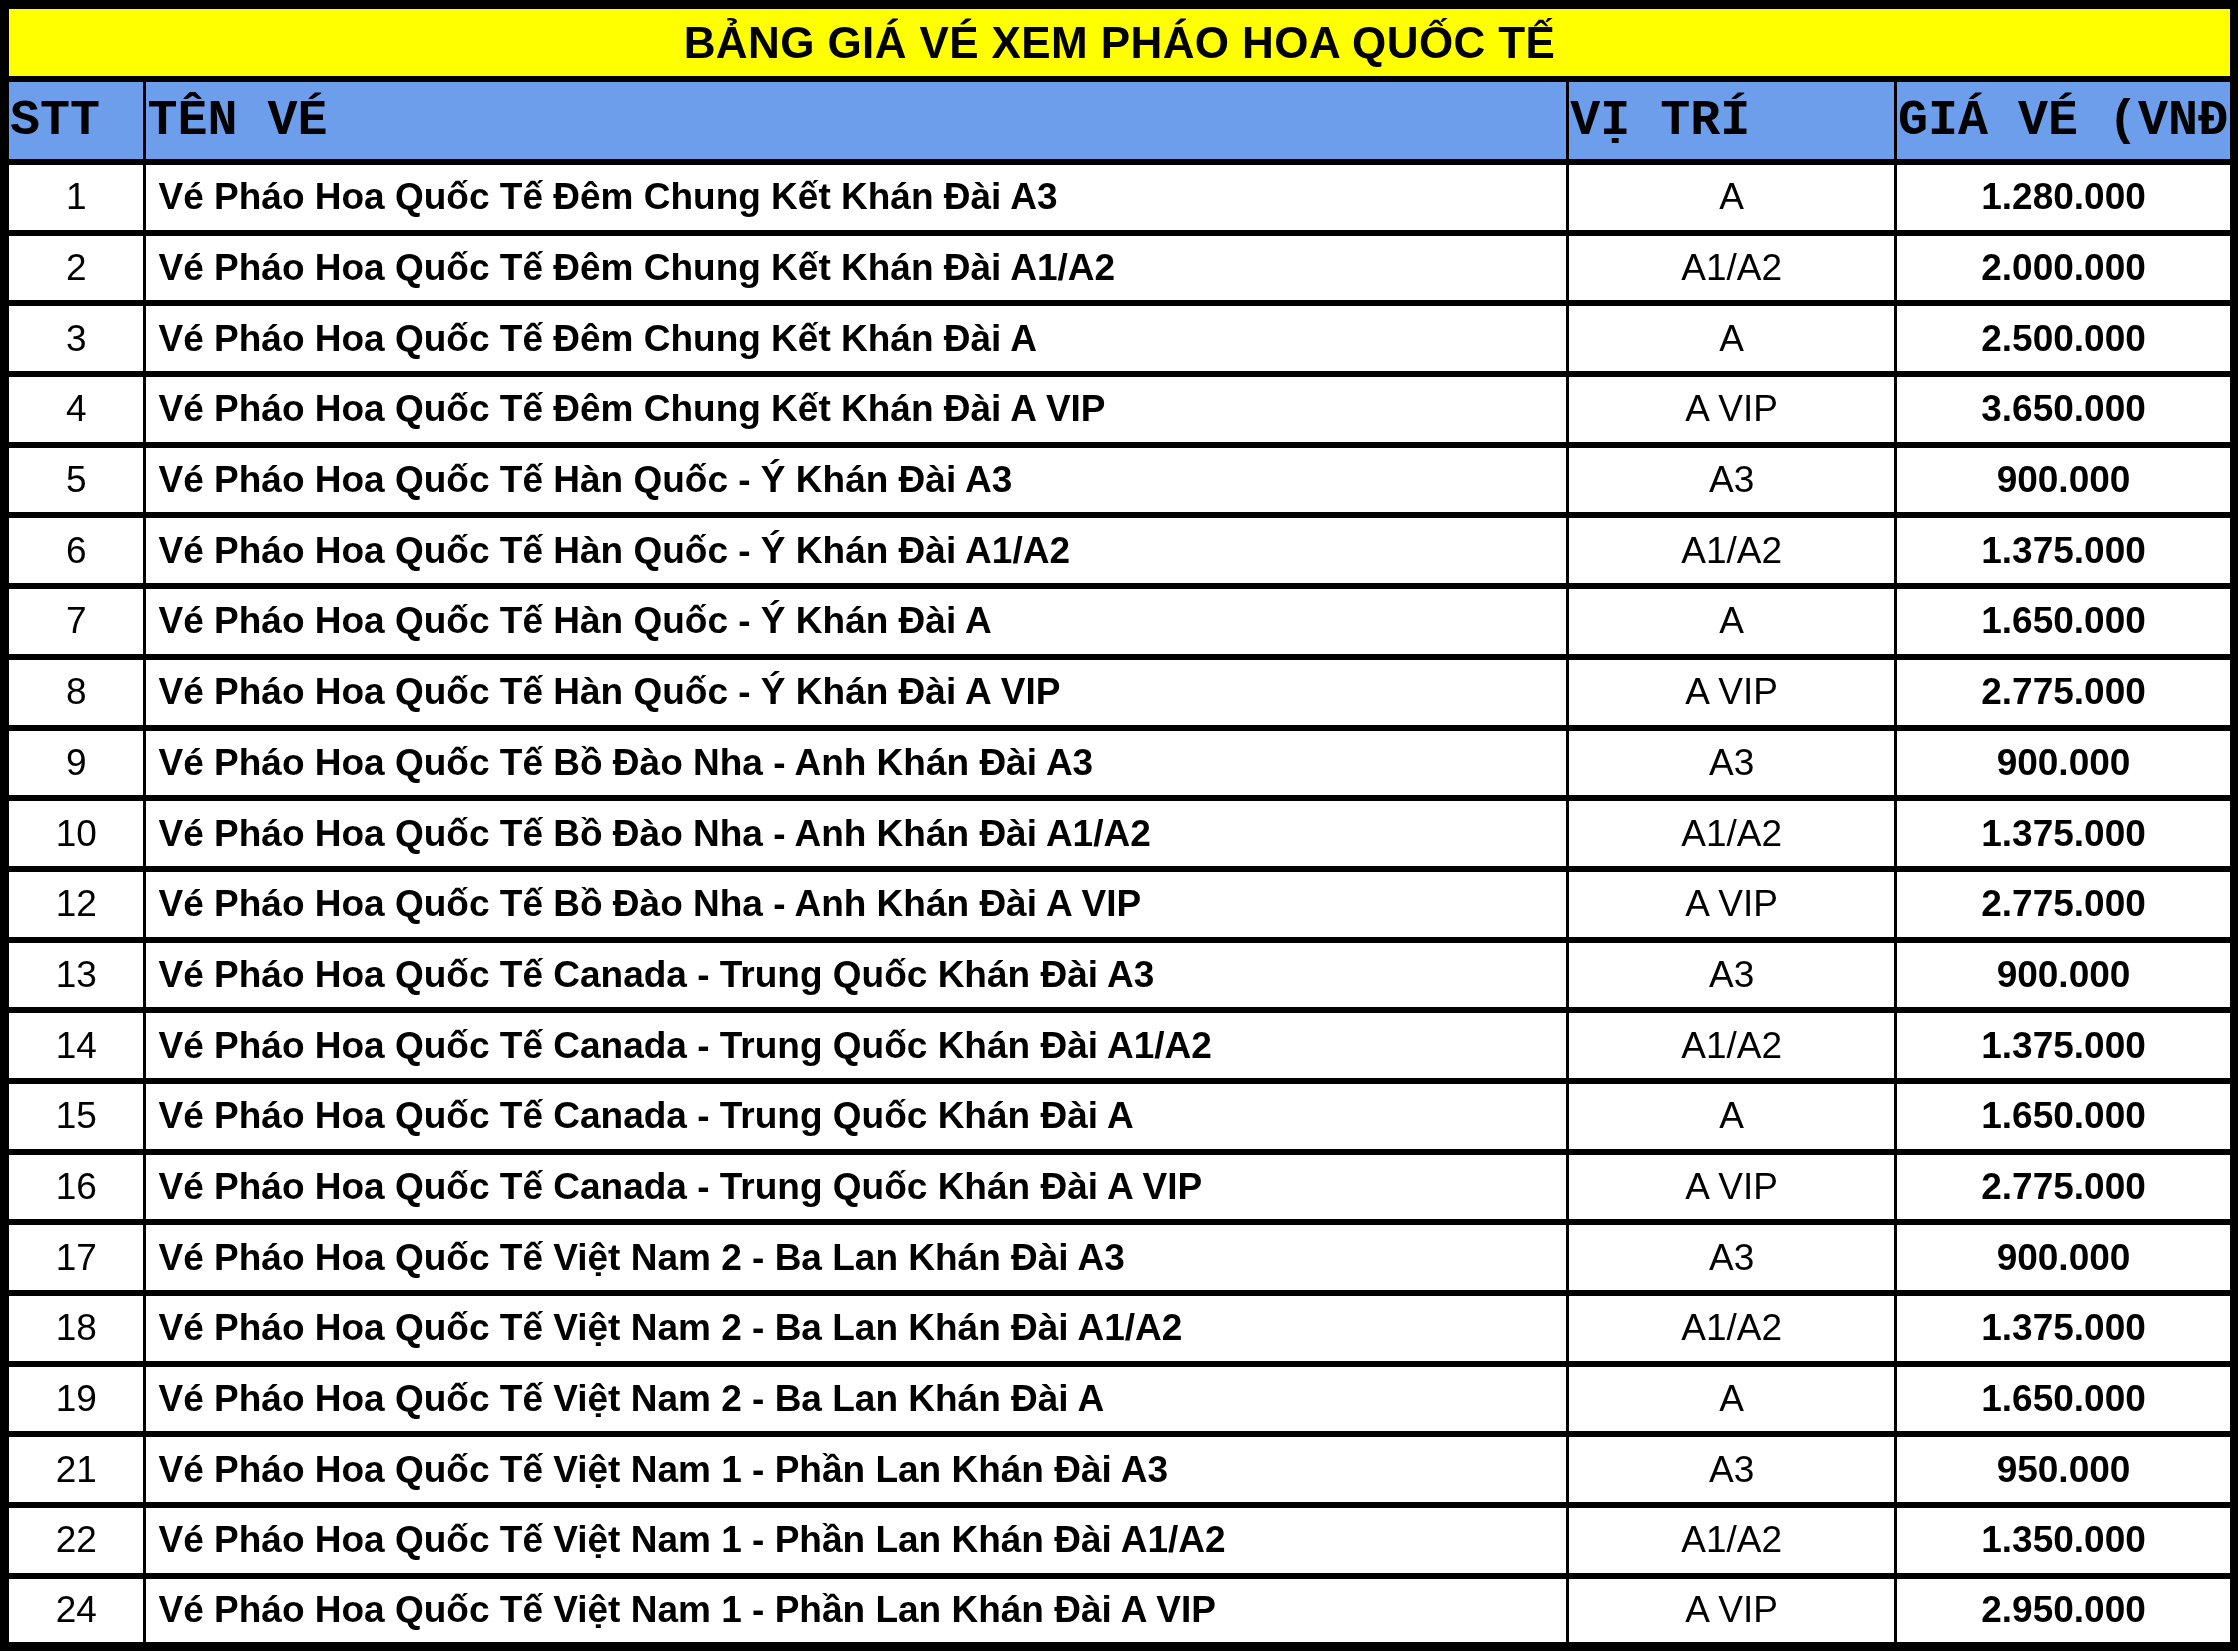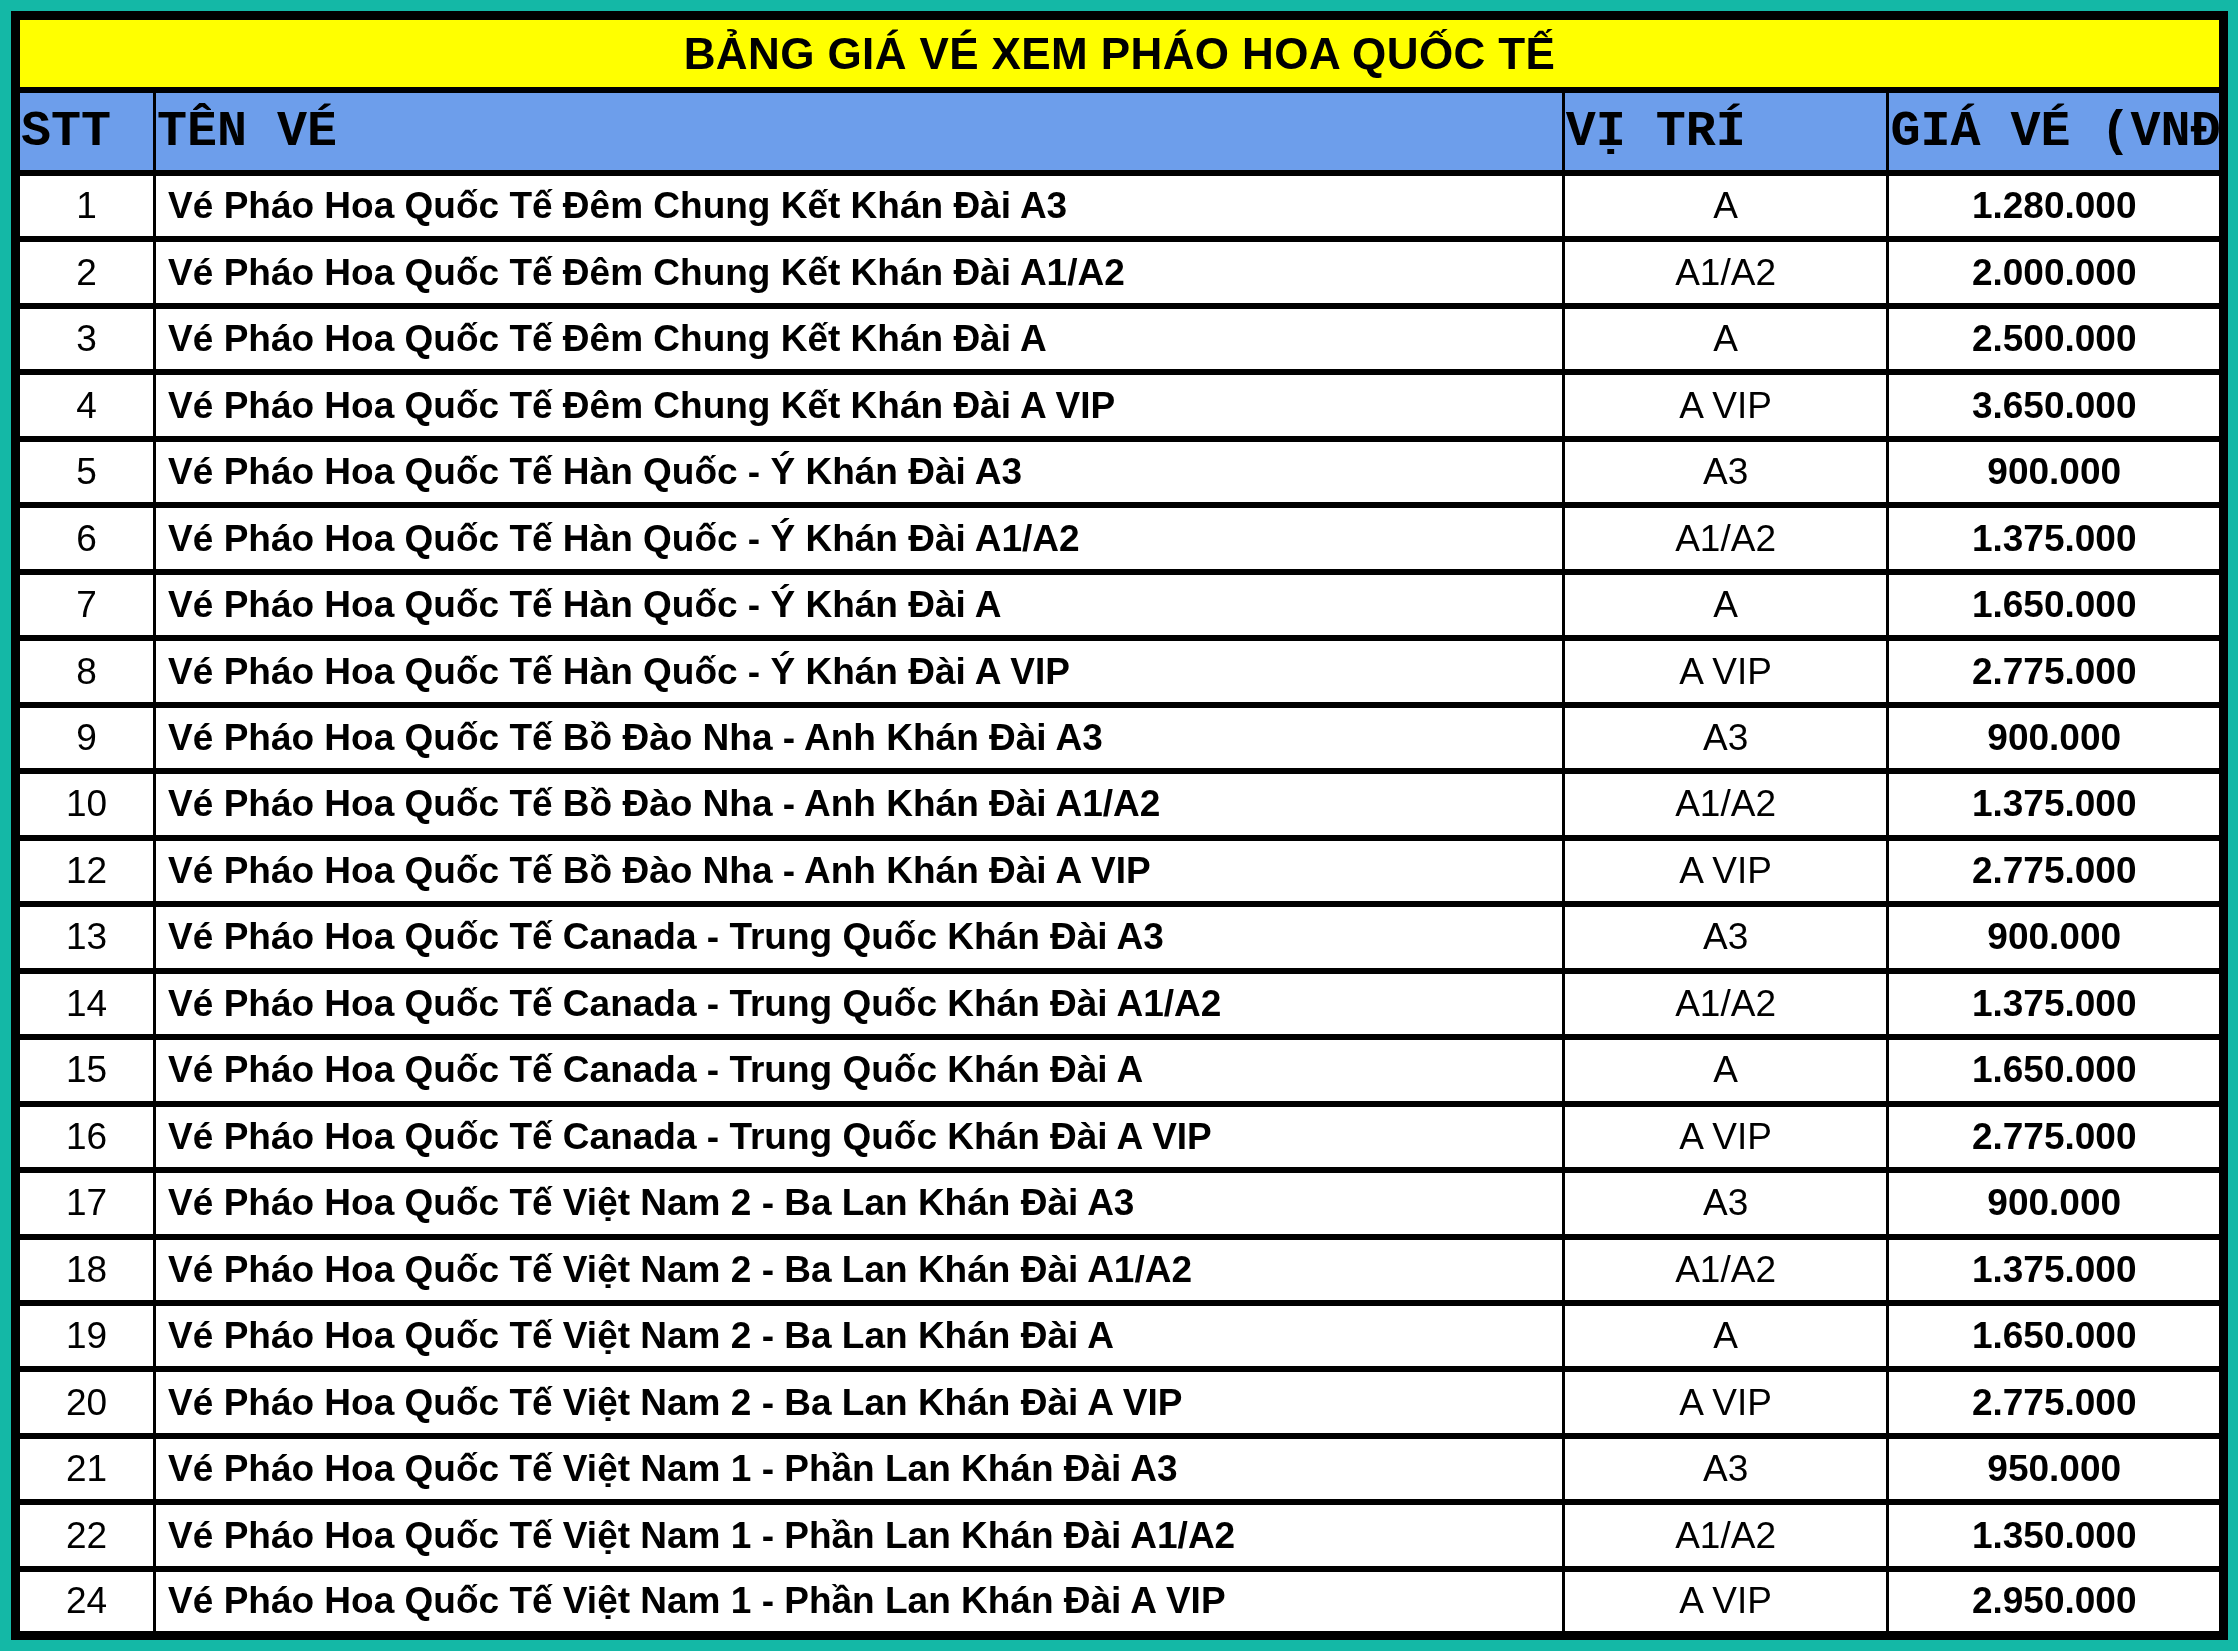--- a/index.html
+++ b/index.html
@@ -6,21 +6,21 @@
     margin: 0;
     padding: 0;
     background: #ffffff;
     font-family: "Liberation Sans", sans-serif;
     color: #000000;
   }
   .page {
     width: 2239px;
     height: 1651px;
     box-sizing: border-box;
-    padding: 11px;
+    padding: 0;
     background: #14b8a6;
   }
   table.price-table {
     width: 100%;
     height: 100%;
     border-collapse: collapse;
     table-layout: fixed;
     border: 9px solid var(--border-color, #000);
   }
   table.price-table th,
@@ -218,26 +218,20 @@
     <td class="price-cell">1.375.000</td>
   </tr>
 
   <tr>
     <td class="stt-cell">19</td>
     <td class="name-cell">Vé Pháo Hoa Quốc Tế Việt Nam 2 - Ba Lan Khán Đài A</td>
     <td class="pos-cell">A</td>
     <td class="price-cell">1.650.000</td>
   </tr>
 
-  <tr>
-    <td class="stt-cell">20</td>
-    <td class="name-cell">Vé Pháo Hoa Quốc Tế Việt Nam 2 - Ba Lan Khán Đài A VIP</td>
-    <td class="pos-cell">A VIP</td>
-    <td class="price-cell">2.775.000</td>
-  </tr>
 
   <tr>
     <td class="stt-cell">21</td>
     <td class="name-cell">Vé Pháo Hoa Quốc Tế Việt Nam 1 - Phần Lan Khán Đài A3</td>
     <td class="pos-cell">A3</td>
     <td class="price-cell">950.000</td>
   </tr>
 
   <tr>
     <td class="stt-cell">22</td>

